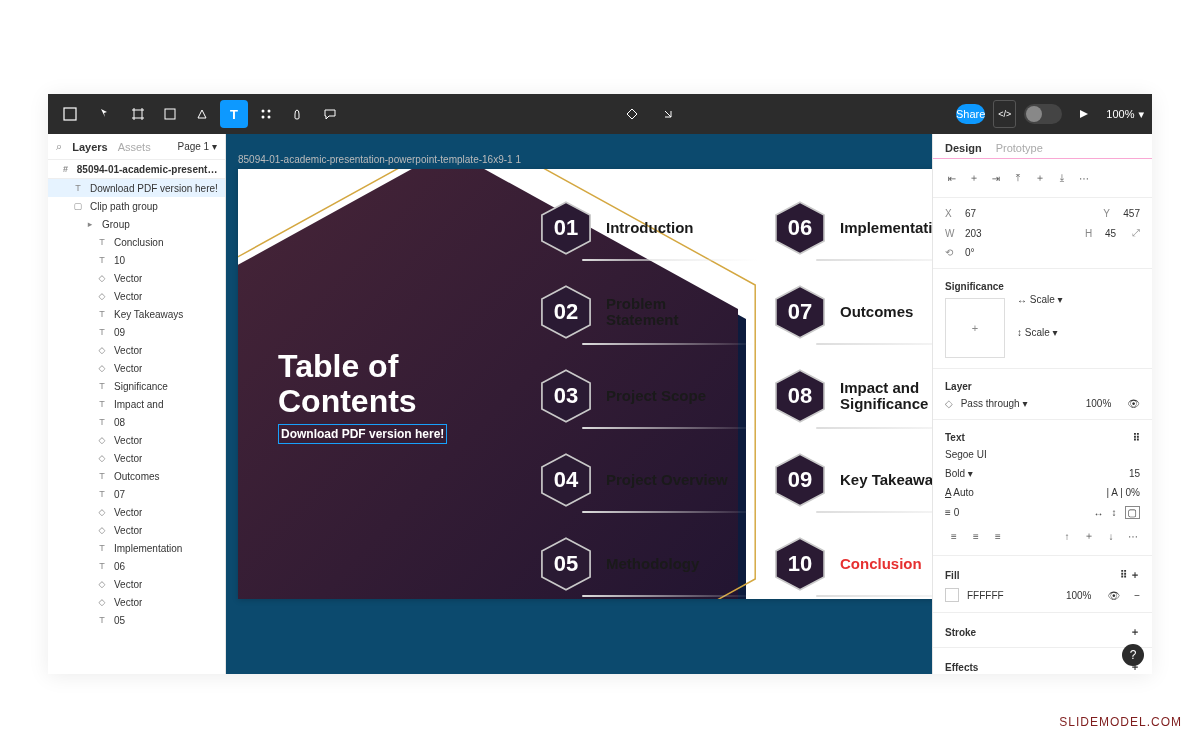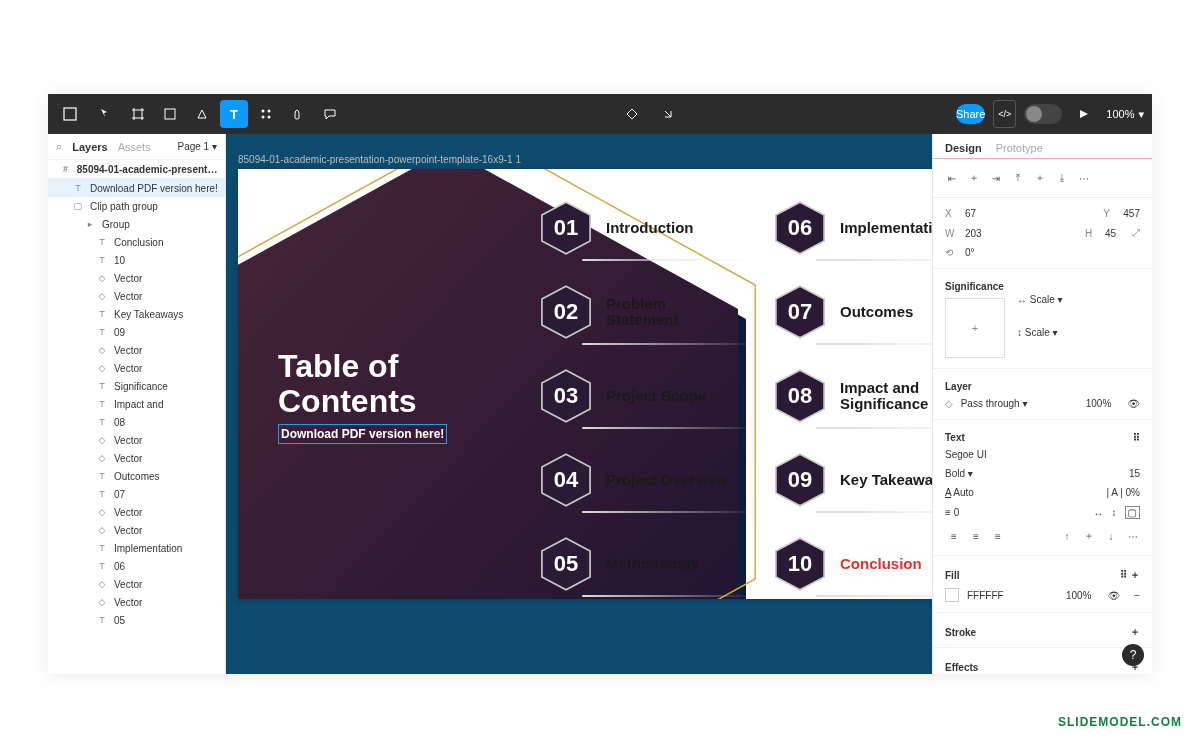--- a/index.html
+++ b/index.html
@@ -61,21 +61,21 @@
   .toc-link { position:absolute; left:40px; top:255px; color:#fff; font-size:12px; font-weight:600; border:1px solid #18a0fb; padding:2px 2px; }
   .toc-grid { position:absolute; left:300px; top:20px; display:grid; grid-template-columns: 220px 220px; grid-auto-rows:78px; gap:6px 14px; }
   .toc-item { display:flex; align-items:center; gap:12px; position:relative; }
   .toc-item::after{ content:""; position:absolute; bottom:6px; left:44px; right:0; height:2px; background:linear-gradient(to right, #ddd, transparent); border-radius:2px;}
   .hex { width:56px; height:56px; position:relative; flex-shrink:0;}
   .hex svg { width:100%; height:100%; }
   .hex .num { position:absolute; inset:0; display:flex; align-items:center; justify-content:center; color:#fff; font-weight:700; font-size:22px;}
   .item-label { font-size:15px; font-weight:600; color:#1a1a1a; line-height:1.1;}
   .item-label.red { color:#e63030; }
 
-  .watermark { position:absolute; right:18px; bottom:14px; font-size:12px; letter-spacing:1px; color:#15803d; font-weight:700;}
+  .watermark { position:absolute; right:18px; bottom:14px; font-size:12px; letter-spacing:1px; color:#7f1d1d; font-weight:400;}
 </style>
 </head>
 <body>
 
 <div class="app-frame">
 
   <div class="toolbar">
     <div class="tool-btn">
         <svg width="14" height="14" viewBox="0 0 14 14">
           <rect x="1" y="1" width="12" height="12" fill="none" stroke="#fff" stroke-width="1.2"></rect>

